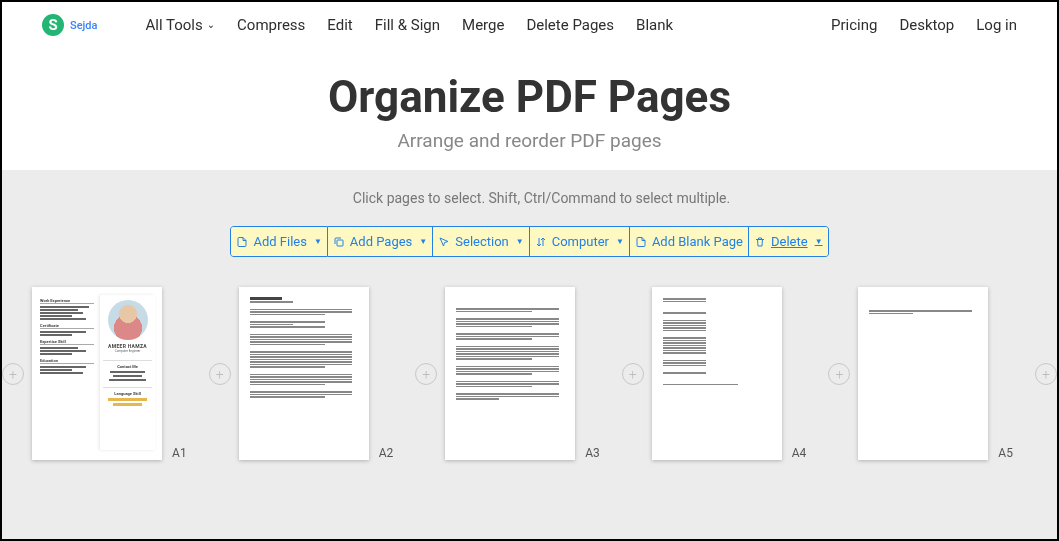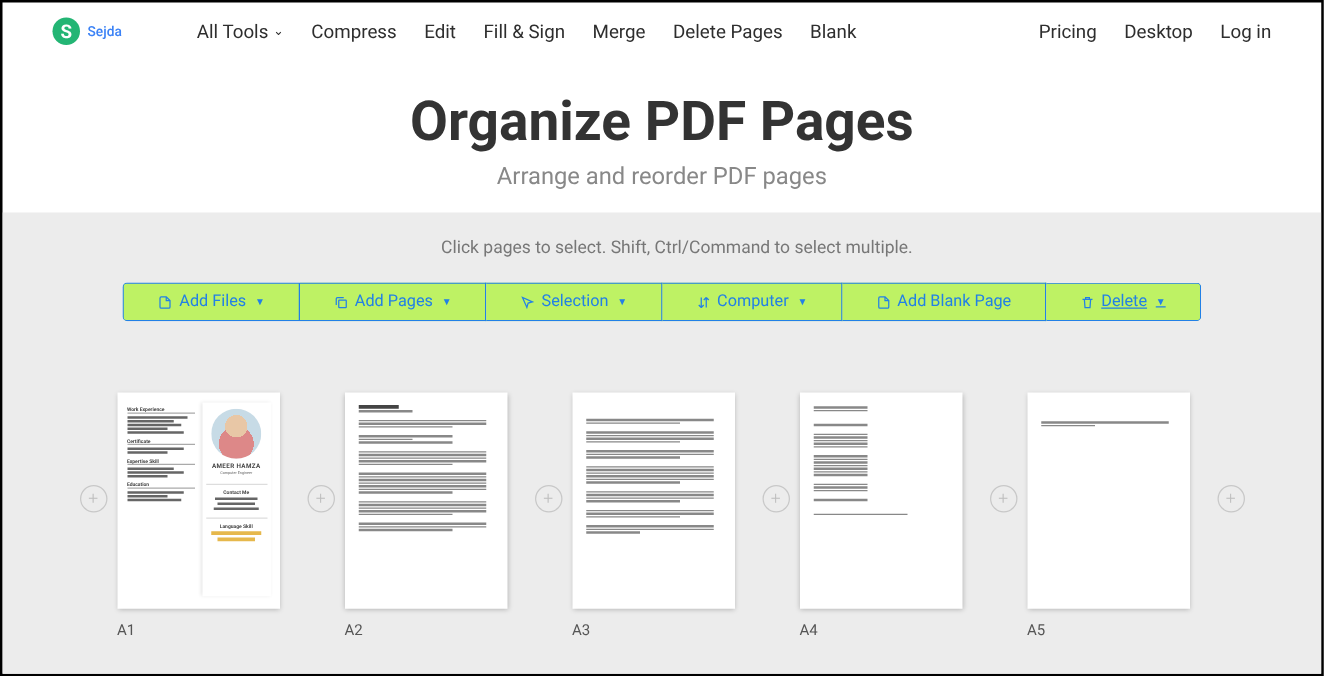--- a/index.html
+++ b/index.html
@@ -21,67 +21,67 @@
       gap: 0;
     }
     .logo-wrap { display: flex; align-items: center; gap: 6px; cursor: pointer; }
     .logo-badge {
       width: 22px; height: 22px; border-radius: 50%;
       background: #23b574; color: #fff; font-weight: 700;
       display: inline-flex; align-items: center; justify-content: center;
       font-size: 15px;
     }
     .logo-name { color: #3b82f6; font-size: 11px; font-weight: 500; }
-    .nav-left { display: flex; gap: 22px; align-items: center; margin-left: 60px; }
+    .nav-left { display: flex; gap: 22px; align-items: center; margin-left: 48px; }
     .nav-right { display: flex; gap: 22px; margin-left: auto; }
     .nav-item {
       color: #2e2e2e; font-size: 15px; cursor: pointer;
     }
     .nav-item.has-drop::after {
       content: "⌄"; font-size: 10px; margin-left: 4px; position: relative; top: -2px;
     }
 
     
     .hero { text-align: center; padding: 25px 0 18px; }
     .hero h1 { font-size: 44px; color: #333; font-weight: 700; margin-bottom: 6px; }
     .hero p  { font-size: 19px; color: #888; }
 
     
     .zone { background: #ececec; text-align: center; padding: 20px 0 30px; height:100%;}
     .instruction { color: #777; font-size: 14px; margin-bottom: 10px; margin-left: 24px; }
 
     
     .toolbar { display: inline-flex; border-radius: 4px; overflow: hidden; margin-top: 10px;}
     .tool-btn {
-      background: #bef264;
+      background: #fef9c3;
       border: 1px solid #2280e6;
       color: #2280e6;
       font-size: 13px;
-      padding: 7px 27px;
+      padding: 7px 5px;
       display: flex;
       align-items: center;
       gap: 5px;
       cursor: pointer;
     }
     .tool-btn + .tool-btn { border-left: none; }
     .tool-btn:first-child { border-radius: 3px 0 0 3px; }
     .tool-btn:last-child  { border-radius: 0 3px 3px 0; text-decoration: underline; }
     .caret { font-size: 8px; margin-left: 2px; }
     .ic { display: inline-block; width: 12px; height: 12px; }
 
     
     .thumbs { display: flex; justify-content: center; gap: 22px; margin-top: 30px; align-items:center;}
     .slot { display:flex; align-items:center; gap:8px;}
     .insert {
       width: 22px; height: 22px; border-radius: 50%;
       border: 1.5px solid #c8c8c8; color: #bdbdbd; display: flex;
       align-items: center; justify-content: center; font-size: 14px; cursor: pointer;
       font-weight: 300;
     }
-    .thumb-col { display: flex; flex-direction: column; align-items: flex-start; gap: 10px; margin-top: 27px; }
+    .thumb-col { display: flex; flex-direction: row; align-items: flex-end; gap: 10px; }
     .thumb {
       width: 130px; height: 173px; background: #fff;
       box-shadow: 0 1px 4px rgba(0,0,0,.25);
       padding: 10px 11px; text-align: left; font-size: 3px; color: #444;
       overflow: hidden; position: relative; cursor: pointer;
     }
     .label { font-size: 12px; color: #555; }
 
     
     .head-line { height: 3px; background: #444; width: 30%; margin-bottom:1px; }

